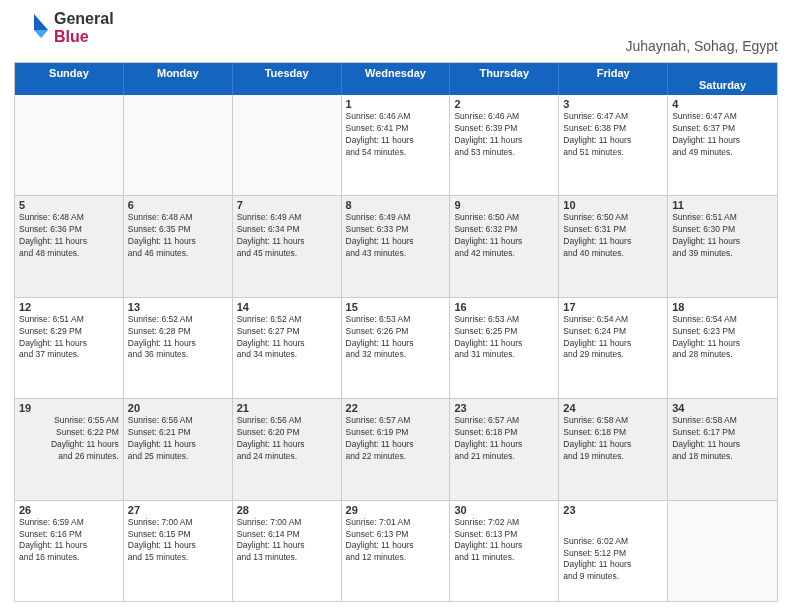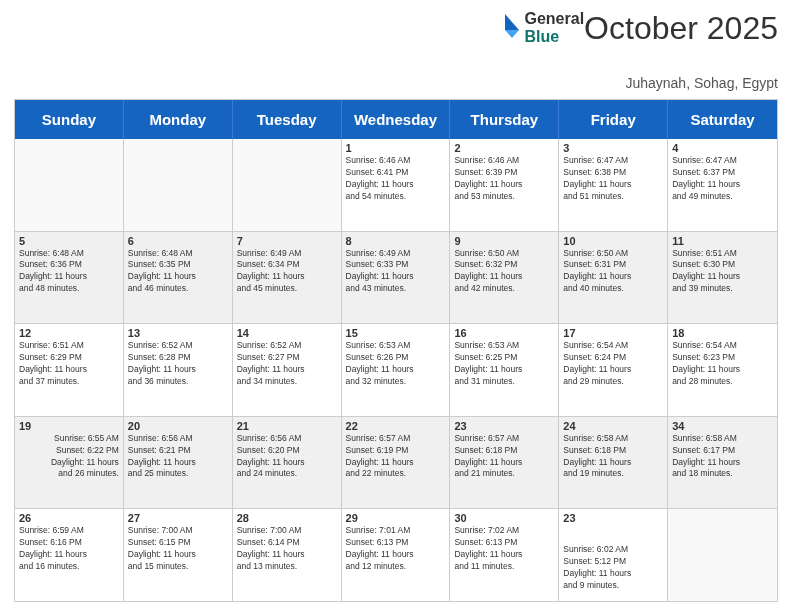--- a/index.html
+++ b/index.html
@@ -12,21 +12,21 @@
     }
     .page {
       width: 792px;
       height: 612px;
       padding: 10px 14px;
       display: flex;
       flex-direction: column;
     }
     .header {
       display: flex;
-      justify-content: flex-end;
+      justify-content: space-between;
       align-items: flex-start;
       margin-bottom: 8px;
     }
     .logo {
       display: flex;
       align-items: center;
       gap: 4px;
     }
     .logo-text {
       display: flex;
@@ -34,21 +34,21 @@
       line-height: 1.1;
     }
     .logo-general {
       font-size: 16px;
       font-weight: bold;
       color: #333;
     }
     .logo-blue {
       font-size: 16px;
       font-weight: bold;
-      color: #0f766e;
+      color: #be185d;
     }
     .logo-icon {
       width: 36px;
       height: 36px;
     }
     .title-block {
       text-align: right;
     }
     .month-title {
       font-size: 32px;
@@ -66,27 +66,27 @@
       flex-direction: column;
       border: 1px solid #ccc;
     }
     .day-headers {
       display: grid;
       grid-template-columns: repeat(7, 1fr);
       background: #1565c0;
     }
     .day-header {
       color: #fff;
-      font-size: 15px;
+      font-size: 11px;
       font-weight: bold;
       text-align: center;
-      padding: 11px 2px;
+      padding: 4px 2px;
       border-right: 1px solid #3a7bd5;
     }
-    .day-header:last-child { border-right: none; }
+    .day-header:last-child { border-right: none; margin-top: 12px; }
     .weeks {
       flex: 1;
       display: flex;
       flex-direction: column;
     }
     .week-row {
       display: grid;
       grid-template-columns: repeat(7, 1fr);
       flex: 1;
       border-top: 1px solid #ccc;
@@ -124,21 +124,20 @@
       <svg class="logo-icon" viewBox="0 0 36 36">
         <polygon points="20,4 34,20 20,20" fill="#1565c0"></polygon>
         <polygon points="20,20 34,20 27,28" fill="#42a5f5"></polygon>
       </svg>
       <div class="logo-text">
         <span class="logo-general">General</span>
         <span class="logo-blue">Blue</span>
       </div>
     </div>
     <div class="title-block">
-      <div class="month-title">October 2025</div>
       <div class="subtitle">Juhaynah, Sohag, Egypt</div>
     </div>
   </div>
 
   <div class="calendar">
     <div class="day-headers">
     <div class="day-header">Sunday</div>
         <div class="day-header">Monday</div>
         <div class="day-header">Tuesday</div>
         <div class="day-header">Wednesday</div>

